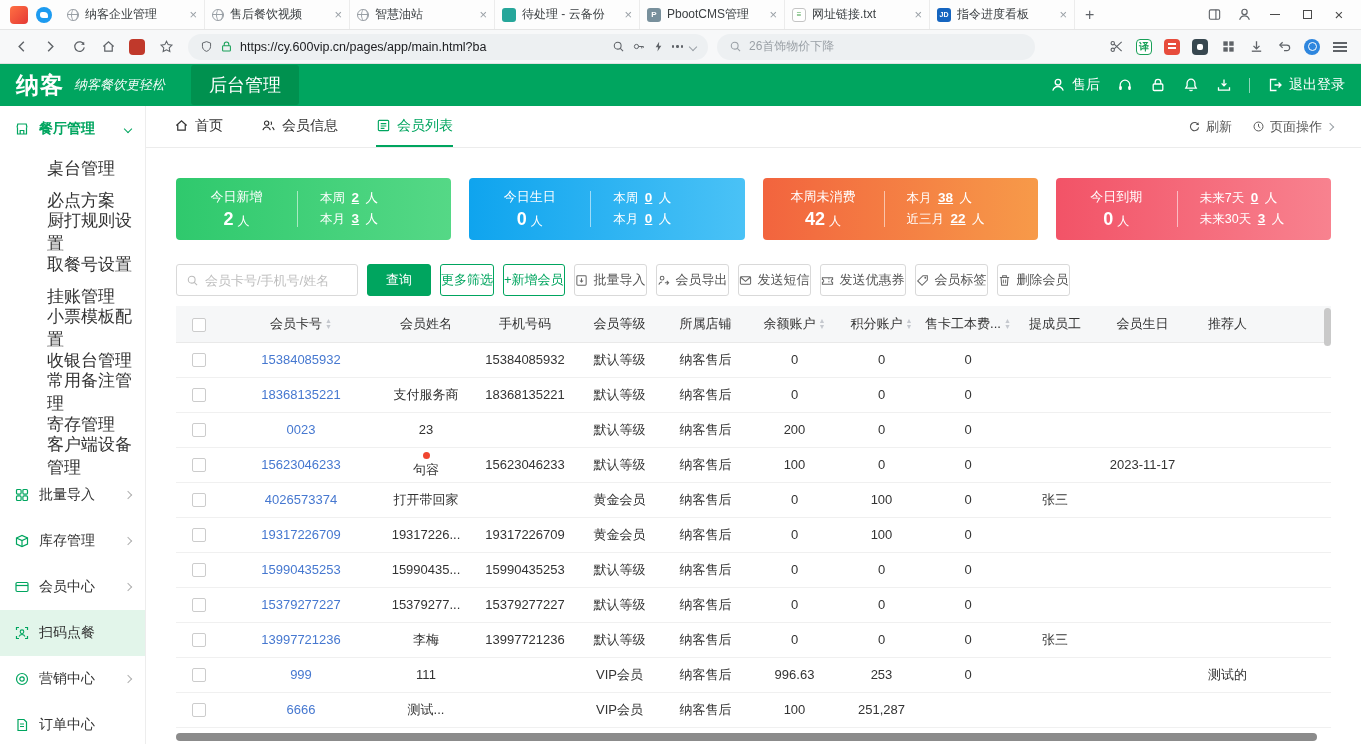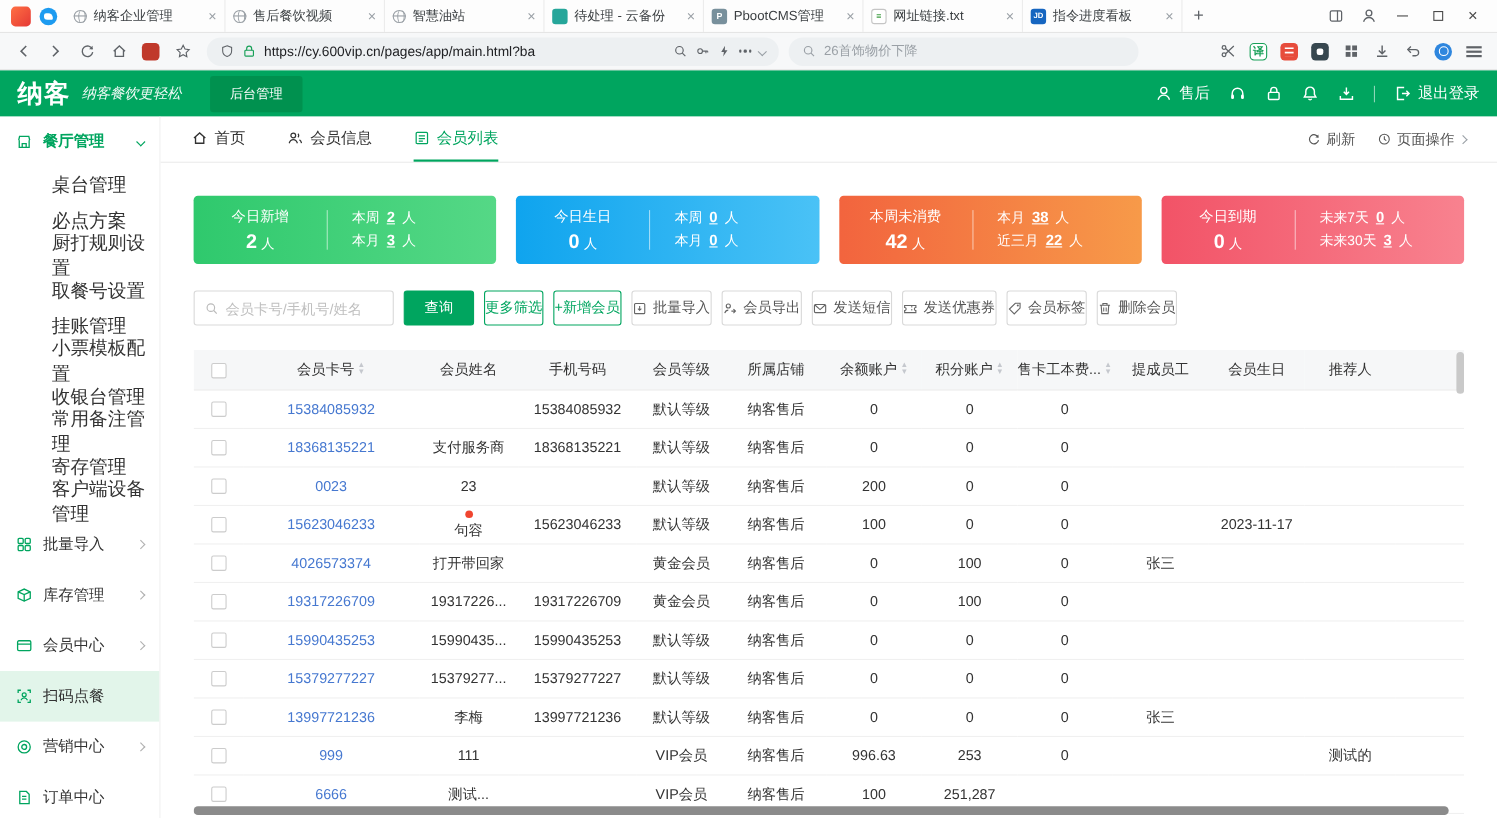--- a/index.html
+++ b/index.html
@@ -60,21 +60,21 @@
   .burger::before,.burger::after{content:'';position:absolute;left:0;width:14px;height:2px;background:#5f6368}
   .burger::before{top:-4px}.burger::after{top:4px}
   .chev{width:6px;height:6px;border:solid #9aa0a6;border-width:0 1.5px 1.5px 0;display:inline-block;flex:0 0 auto}
   .chev.right{transform:rotate(-45deg)}
   .chev.down{transform:rotate(45deg)}
 
   
   .appheader{height:42px;background:#00a55f;display:flex;align-items:center;padding:0 16px;color:#fff;flex:0 0 auto}
   .logo{font-size:23px;font-weight:bold;letter-spacing:1px}
   .slogan{font-style:italic;font-size:13px;margin:0 10px 0 10px;opacity:.95;font-family:"DejaVu Serif","Liberation Serif",serif}
-  .adminbtn{background:#00914f;border:none;color:#fff;font-size:12px;padding:8px 18px;border-radius:3px;margin-left:16px;font-family:inherit;cursor:pointer}
+  .adminbtn{background:#00914f;border:none;color:#fff;font-size:18px;padding:8px 18px;border-radius:3px;margin-left:16px;font-family:inherit;cursor:pointer}
   .hright{margin-left:auto;display:flex;align-items:center;gap:17px;font-size:14px}
   .hright .ico{width:16px;height:16px;color:#fff}
   .huser{display:flex;align-items:center;gap:6px}
   .hdivider{width:1px;height:15px;background:rgba(255,255,255,.55)}
   .hlogout{display:flex;align-items:center;gap:6px}
 
   
   .workarea{flex:1;display:flex;min-height:0}
   .sidebar{width:146px;background:#fff;border-right:1px solid #ededed;flex:0 0 auto;overflow:hidden}
   .side-item{height:46px;display:flex;align-items:center;gap:9px;padding:0 14px;font-size:14px;color:#333}
@@ -102,21 +102,21 @@
   .stat-card{flex:1;height:62px;border-radius:4px;color:#fff;display:flex;align-items:center;overflow:hidden}
   .card-left{width:44%;display:flex;flex-direction:column;align-items:center;justify-content:center;gap:3px}
   .card-title{font-size:13px}
   .card-value{font-size:18px;font-weight:bold}
   .card-value .unit{font-size:12px;font-weight:normal;margin-left:4px}
   .card-div{width:1px;height:36px;background:rgba(255,255,255,.55)}
   .card-right{flex:1;display:flex;flex-direction:column;justify-content:center;gap:4px;padding-left:22px;font-size:12.5px}
   .card-stat b{font-size:13.5px;text-decoration:underline;margin:0 3px}
 
   
-  .toolbar{display:flex;align-items:center;gap:9px;margin-bottom:22px;flex:0 0 auto}
+  .toolbar{display:flex;align-items:center;gap:9px;margin-bottom:10px;flex:0 0 auto}
   .searchbox{width:182px;height:32px;border:1px solid #d9d9d9;border-radius:3px;display:flex;align-items:center;padding:0 9px;gap:6px;background:#fff}
   .searchbox .ico{width:13px;height:13px;color:#bbb}
   .searchbox input{border:none;outline:none;flex:1;font-size:13px;color:#333;min-width:0;font-family:inherit;background:transparent}
   .searchbox input::placeholder{color:#bfbfbf}
   .btn{height:32px;padding:0 0;font-size:13px;border-radius:3px;display:inline-flex;align-items:center;gap:6px;background:#fff;border:1px solid #d9d9d9;color:#555;cursor:pointer;font-family:inherit;white-space:nowrap}
   .btn .ico{width:13px;height:13px;color:#666}
   .btn.primary{background:#00a55f;border-color:#00a55f;color:#fff;padding:0 18px}
   .btn.outline{border-color:#00a55f;color:#00a55f}
 
   

